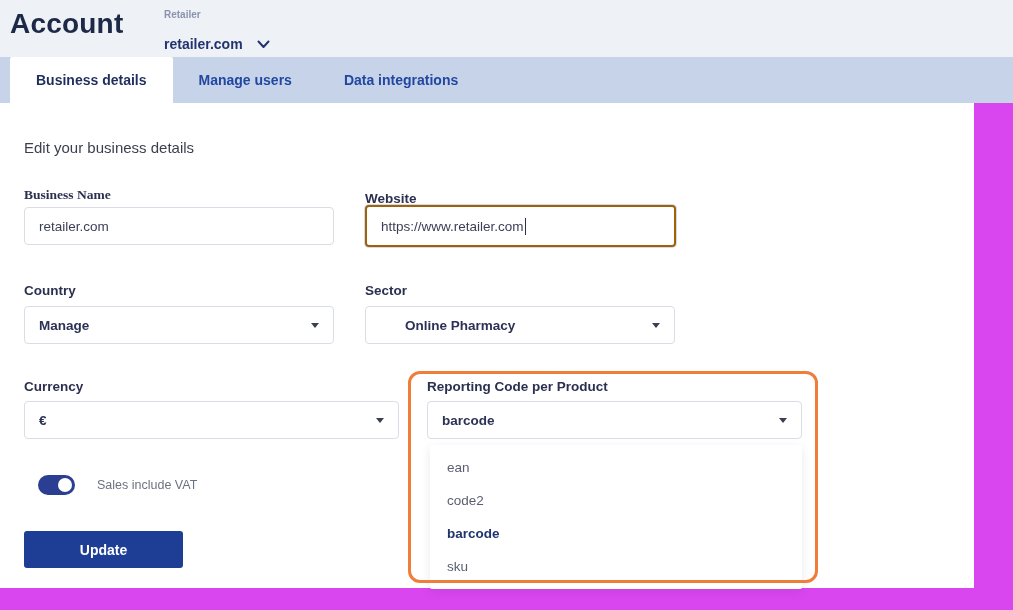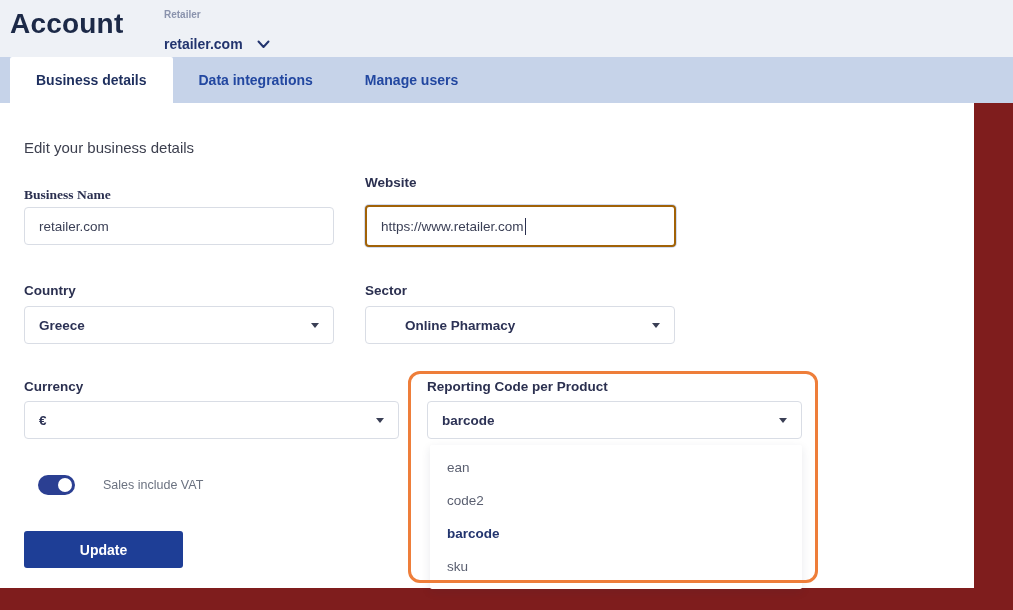--- a/index.html
+++ b/index.html
@@ -3,21 +3,21 @@
 <meta charset="utf-8">
 <style>
   * { margin: 0; padding: 0; box-sizing: border-box; }
   html, body { background: #e4e7ee; }
   body { font-family: "Liberation Sans", sans-serif; }
 
   .screen {
     position: relative;
     width: 1013px;
     height: 610px;
-    background: #7f1d1d;
+    background: #d946ef;
     overflow: hidden;
     margin: 0 auto;
   }
 
   
   .header {
     position: absolute;
     top: 0; left: 0;
     width: 100%;
     height: 57px;
@@ -135,21 +135,21 @@
   .select .caret {
     width: 0; height: 0;
     border-left: 4.5px solid transparent;
     border-right: 4.5px solid transparent;
     border-top: 5.5px solid #3a3f55;
   }
 
   
   .lbl-business { left: 24px;  top: 84px; font-family: Liberation Serif, serif; }
   .inp-business { left: 24px;  top: 104px; width: 310px; }
-  .lbl-website  { left: 365px; top: 72px; }
+  .lbl-website  { left: 365px; top: 88px; }
   .inp-website  { left: 365px; top: 102px; width: 311px; }
   .lbl-country  { left: 24px;  top: 180px; }
   .sel-country  { left: 24px;  top: 203px; width: 310px; }
   .lbl-sector   { left: 365px; top: 180px; }
   .sel-sector   { left: 365px; top: 203px; width: 310px; padding-left: 39px; }
   .lbl-currency { left: 24px;  top: 276px; }
   .sel-currency { left: 24px;  top: 298px; width: 375px; }
   .lbl-reporting{ left: 427px; top: 276px; }
   .sel-reporting{ left: 427px; top: 298px; width: 375px; }
 
@@ -177,21 +177,21 @@
     font-weight: 700;
     color: #22346e;
   }
 
   
   .toggle-row {
     position: absolute;
     left: 30px; top: 372px;
     display: flex;
     align-items: center;
-    gap: 28px;
+    gap: 22px;
     padding-left: 8px;
   }
   .toggle {
     width: 37px; height: 20px;
     border-radius: 10px;
     background: #2b3f92;
     position: relative;
     cursor: pointer;
   }
   .toggle .knob {
@@ -245,41 +245,41 @@
         <span class="acc-name">retailer.com</span>
         <svg class="chev-svg" width="13" height="9" viewBox="0 0 13 9">
           <polyline points="1.5,1.5 6.5,7 11.5,1.5" fill="none" stroke="#22346e" stroke-width="2" stroke-linecap="round" stroke-linejoin="round"></polyline>
         </svg>
       </div>
     </div>
   </div>
 
   <div class="tabbar">
     <div class="tab active">Business details</div>
+    <div class="tab">Manage users</div>
     <div class="tab">Data integrations</div>
-    <div class="tab">Manage users</div>
   </div>
 
   <div class="content">
     <div class="section-heading">Edit your business details</div>
 
     <div class="field-label lbl-business">Business Name</div>
     <div class="text-input inp-business">
       <span>retailer.com</span>
     </div>
 
     <div class="field-label lbl-website">Website</div>
     <div class="text-input focused inp-website">
       <span>https://www.retailer.com</span>
         <span class="caret-bar"></span>
     </div>
 
     <div class="field-label lbl-country">Country</div>
     <div class="select sel-country">
-      <span class="value">Greece</span>
+      <span class="value">Manage</span>
       <span class="caret"></span>
     </div>
 
     <div class="field-label lbl-sector">Sector</div>
     <div class="select sel-sector">
       <span class="value">Online Pharmacy</span>
       <span class="caret"></span>
     </div>
 
     <div class="field-label lbl-currency">Currency</div>

